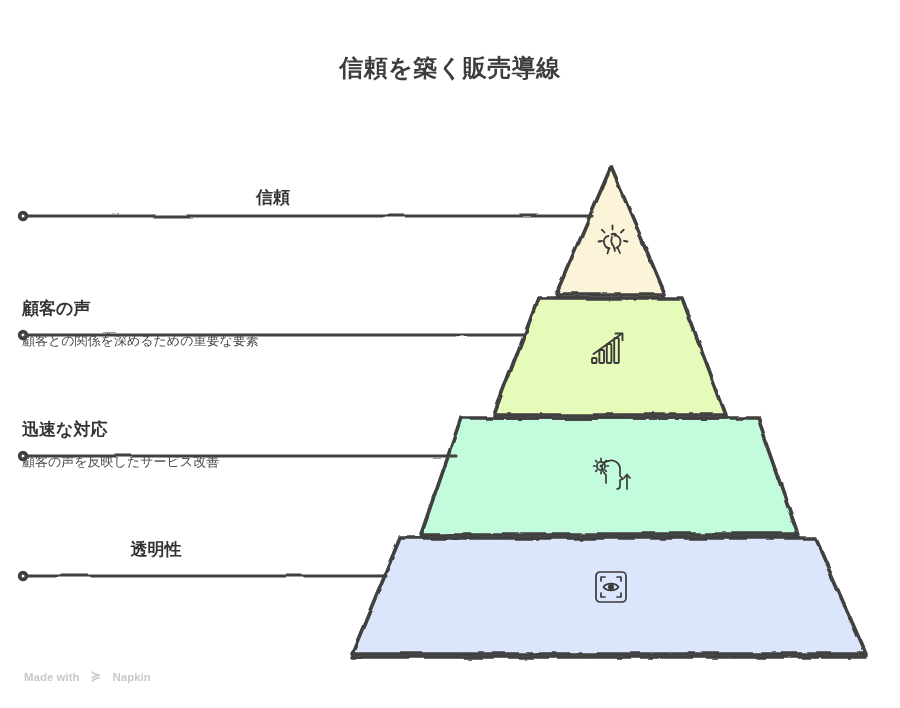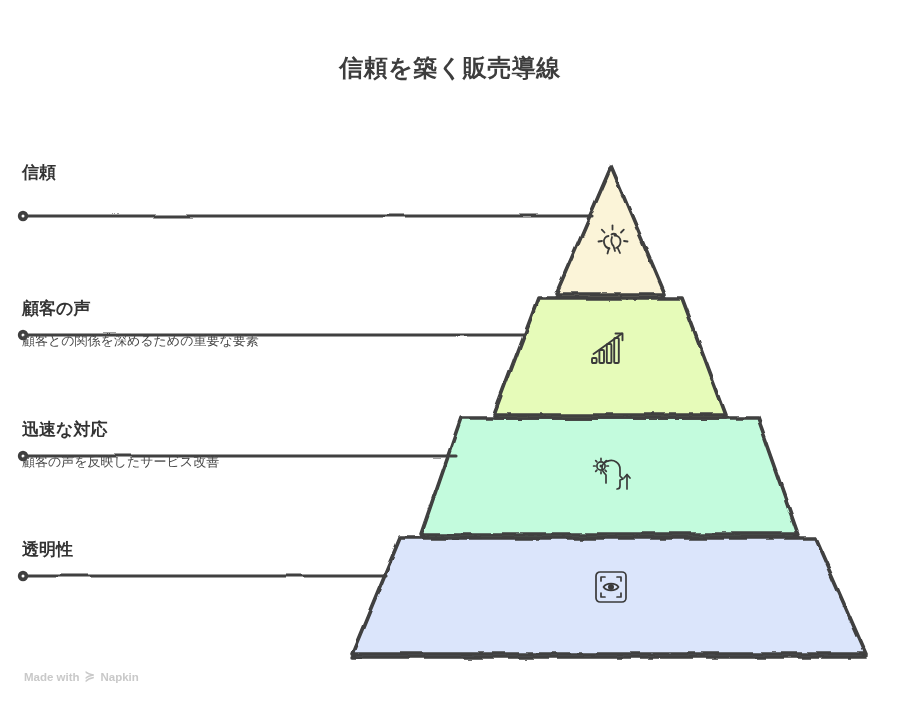--- a/index.html
+++ b/index.html
@@ -63,21 +63,21 @@
     max-width: 250px;
   }
 
   
   #footer-badge {
     position: absolute;
     left: 24px;
     top: 670px;
     display: flex;
     align-items: center;
-    gap: 5px;
+    gap: 11px;
     color: #c9c9c9;
     font-size: 11.5px;
     font-weight: 600;
   }
   #footer-badge .nk-mark {
     display: inline-block;
     line-height: 1;
     font-size: 13px;
     transform: translateY(-1px);
   }
@@ -183,35 +183,35 @@
       <circle cx="23" cy="335" r="5.2"></circle>
       <circle cx="23" cy="456" r="5.2"></circle>
       <circle cx="23" cy="576" r="5.2"></circle>
       <circle cx="23" cy="216" r="1.5" fill="#ffffff"></circle>
       <circle cx="23" cy="335" r="1.5" fill="#ffffff"></circle>
       <circle cx="23" cy="456" r="1.5" fill="#ffffff"></circle>
       <circle cx="23" cy="576" r="1.5" fill="#ffffff"></circle>
     </g>
   </svg>
 
-  <div class="label-block" style="top:163px;">
+  <div class="label-block" style="top:188px;text-align:right;">
     <div class="label-title">信頼</div>
   </div>
 
   <div class="label-block" style="top:420px;">
     <div class="label-title">迅速な対応</div>
     <div class="label-desc">顧客の声を反映したサービス改善</div>
   </div>
 
   <div class="label-block" style="top:299px;">
     <div class="label-title">顧客の声</div>
     <div class="label-desc">顧客との関係を深めるための重要な要素</div>
   </div>
 
-  <div class="label-block" style="top:540px;">
+  <div class="label-block" style="top:540px;text-align:center;">
     <div class="label-title">透明性</div>
   </div>
 
   <div id="footer-badge">
     <span>Made with</span>
     <span class="nk-mark">≽</span>
     <span>Napkin</span>
   </div>
 
 </div>

